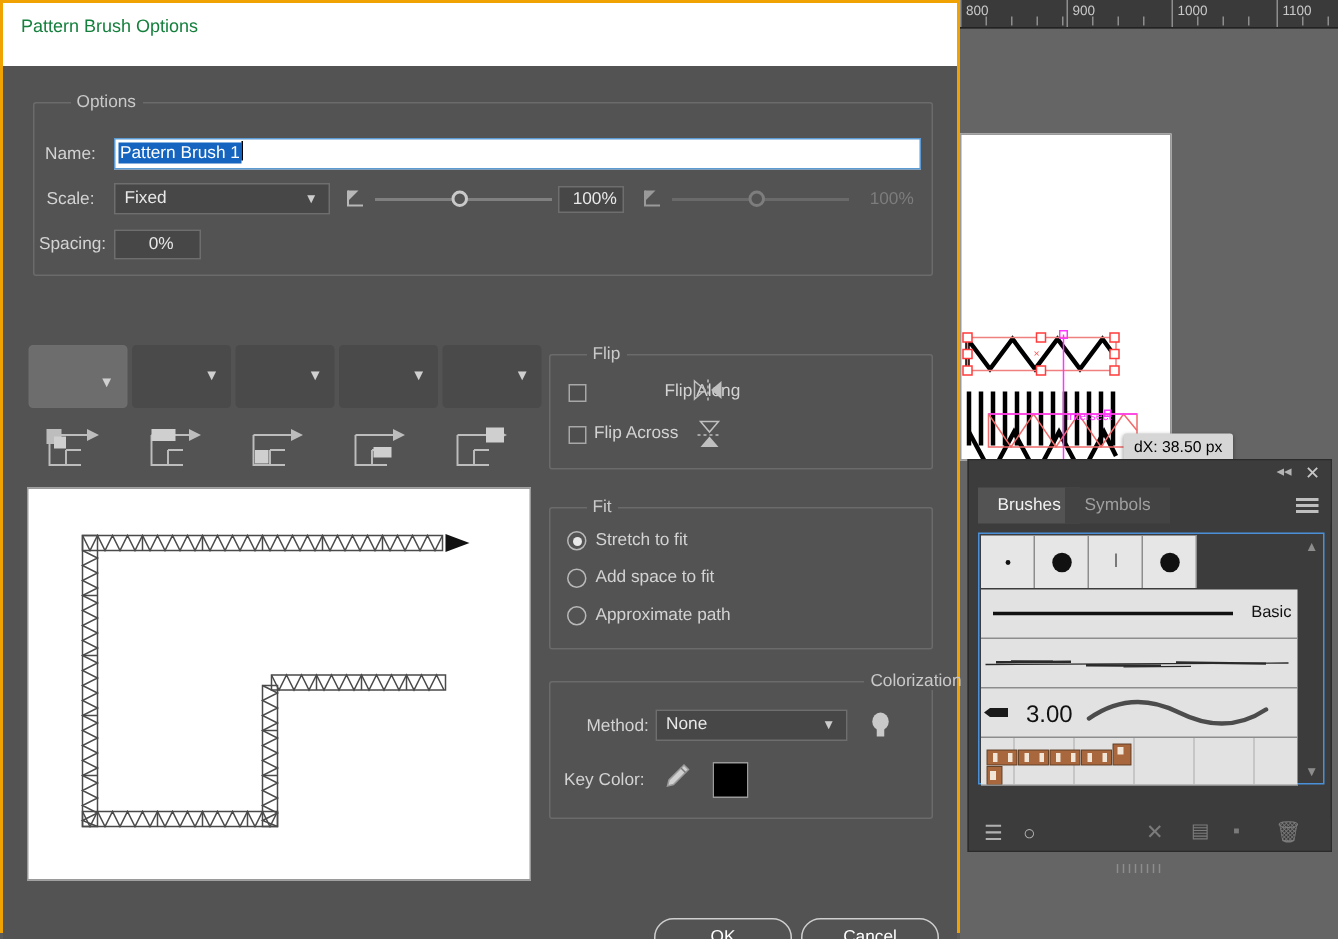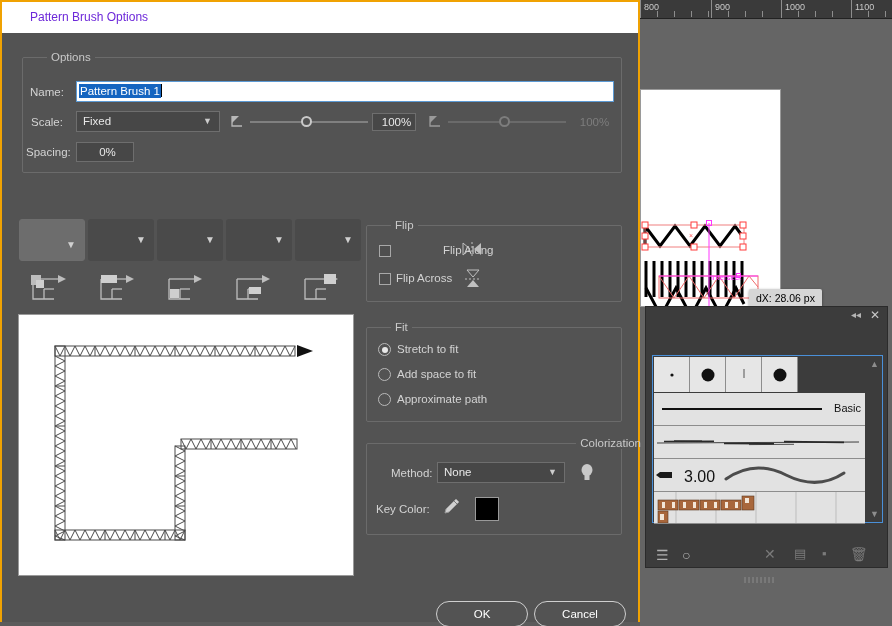--- a/index.html
+++ b/index.html
@@ -37,21 +37,21 @@
   .sw{position:absolute;top:1px;width:35px;height:35px;background:#e6e6e6;border-right:1px solid #8d8d8d;
       display:flex;align-items:center;justify-content:center;}
   .scrollarrow{position:absolute;right:3px;color:#8d8d8d;font-size:9px;}
   .panel-foot{position:absolute;left:0;bottom:0;width:241px;height:22px;background:#3c3c3c;}
   .pf-ico{position:absolute;top:3px;color:#b0b0b0;}
   .grip{position:absolute;left:50%;transform:translateX(-50%);bottom:-8px;width:48px;height:6px;}
 
   
   .dialog{position:absolute;left:0;top:0;width:640px;height:622px;background:#535353;
           border:2px solid #f0a202;box-sizing:border-box;}
-  .dlg-title{height:31px;background:#fff;color:#6d28d9;font-size:12px;line-height:31px;padding-left:28px;
+  .dlg-title{height:42px;background:#fff;color:#15803d;font-size:12px;line-height:31px;padding-left:12px;
              box-sizing:border-box;}
   .dlg-body{position:relative;height:589px;background:#535353;}
 
   fieldset.grp{position:absolute;margin:0;padding:0;border:1px solid #6b6b6b;border-radius:2px;box-sizing:border-box;}
   fieldset.grp>legend{margin-left:24px;padding:0 4px;color:#c9c9c9;font-size:11.5px;}
 
   .lbl{position:absolute;color:#d3d3d3;font-size:11.5px;}
   .txtin{position:absolute;background:#fff;border:1px solid #5c9ad4;box-sizing:border-box;
          font-size:11.5px;color:#111;padding:0 2px;line-height:19px;}
   .sel{position:absolute;background:#474747;border:1px solid #6e6e6e;box-sizing:border-box;
@@ -163,29 +163,42 @@
         <g>
           <line x1="68" y1="133" x2="68" y2="216" stroke="#ff36ff" stroke-width="1"></line>
           <line x1="18" y1="186" x2="117" y2="186" stroke="#ff36ff" stroke-width="1"></line>
           <text x="70" y="190" fill="#ff36ff" font-size="8" font-family="Liberation Sans, sans-serif">intersect</text>
           <rect x="65.5" y="130.5" width="5" height="5" fill="none" stroke="#ff36ff"></rect>
           <rect x="95.5" y="183.5" width="4" height="4" fill="none" stroke="#ff36ff"></rect>
         </g>
       </svg>
     </div>
 
-    <div class="tooltip" style="left:109px;top:289px">dX: 28.06 px</div>
+    <div class="tooltip" style="left:109px;top:289px">dX: 38.50 px</div>
   </div>
 
   <div class="panel">
     <div class="panel-top">
       <span class="collapse">◂◂</span>
       <span class="closex">✕</span>
     </div>
 
+    <div class="tabs">
+      <div class="tab active">
+        <span>Brushes</span>
+      </div>
+      <div class="tab inactive">
+        <span>Symbols</span>
+      </div>
+      <div class="hamb">
+          <i></i>
+          <i></i>
+          <i></i>
+        </div>
+    </div>
 
     <div class="brushlist">
 
       <div class="sw" style="left:1px">
         <svg width="10" height="10">
             <circle cx="5" cy="5" r="1.6" fill="#111"></circle>
           </svg>
       </div>
       <div class="sw" style="left:37px">
         <svg width="18" height="18">

